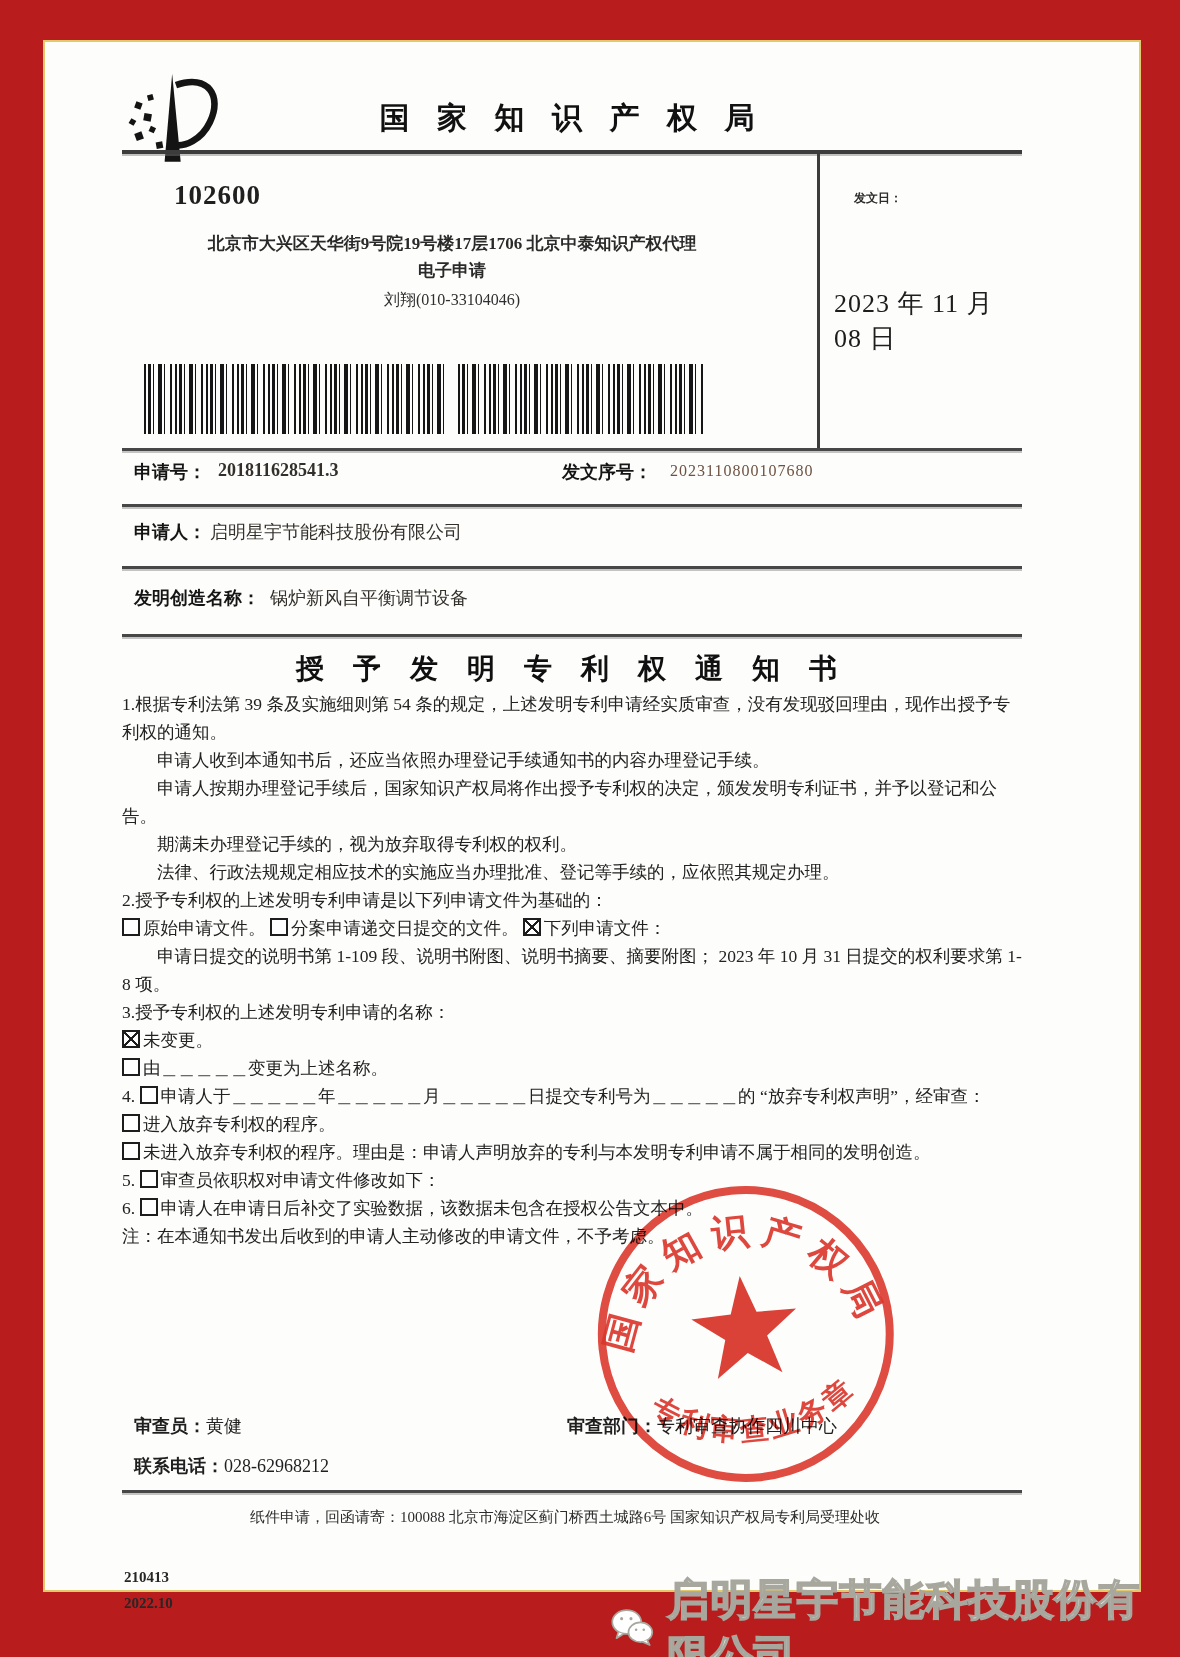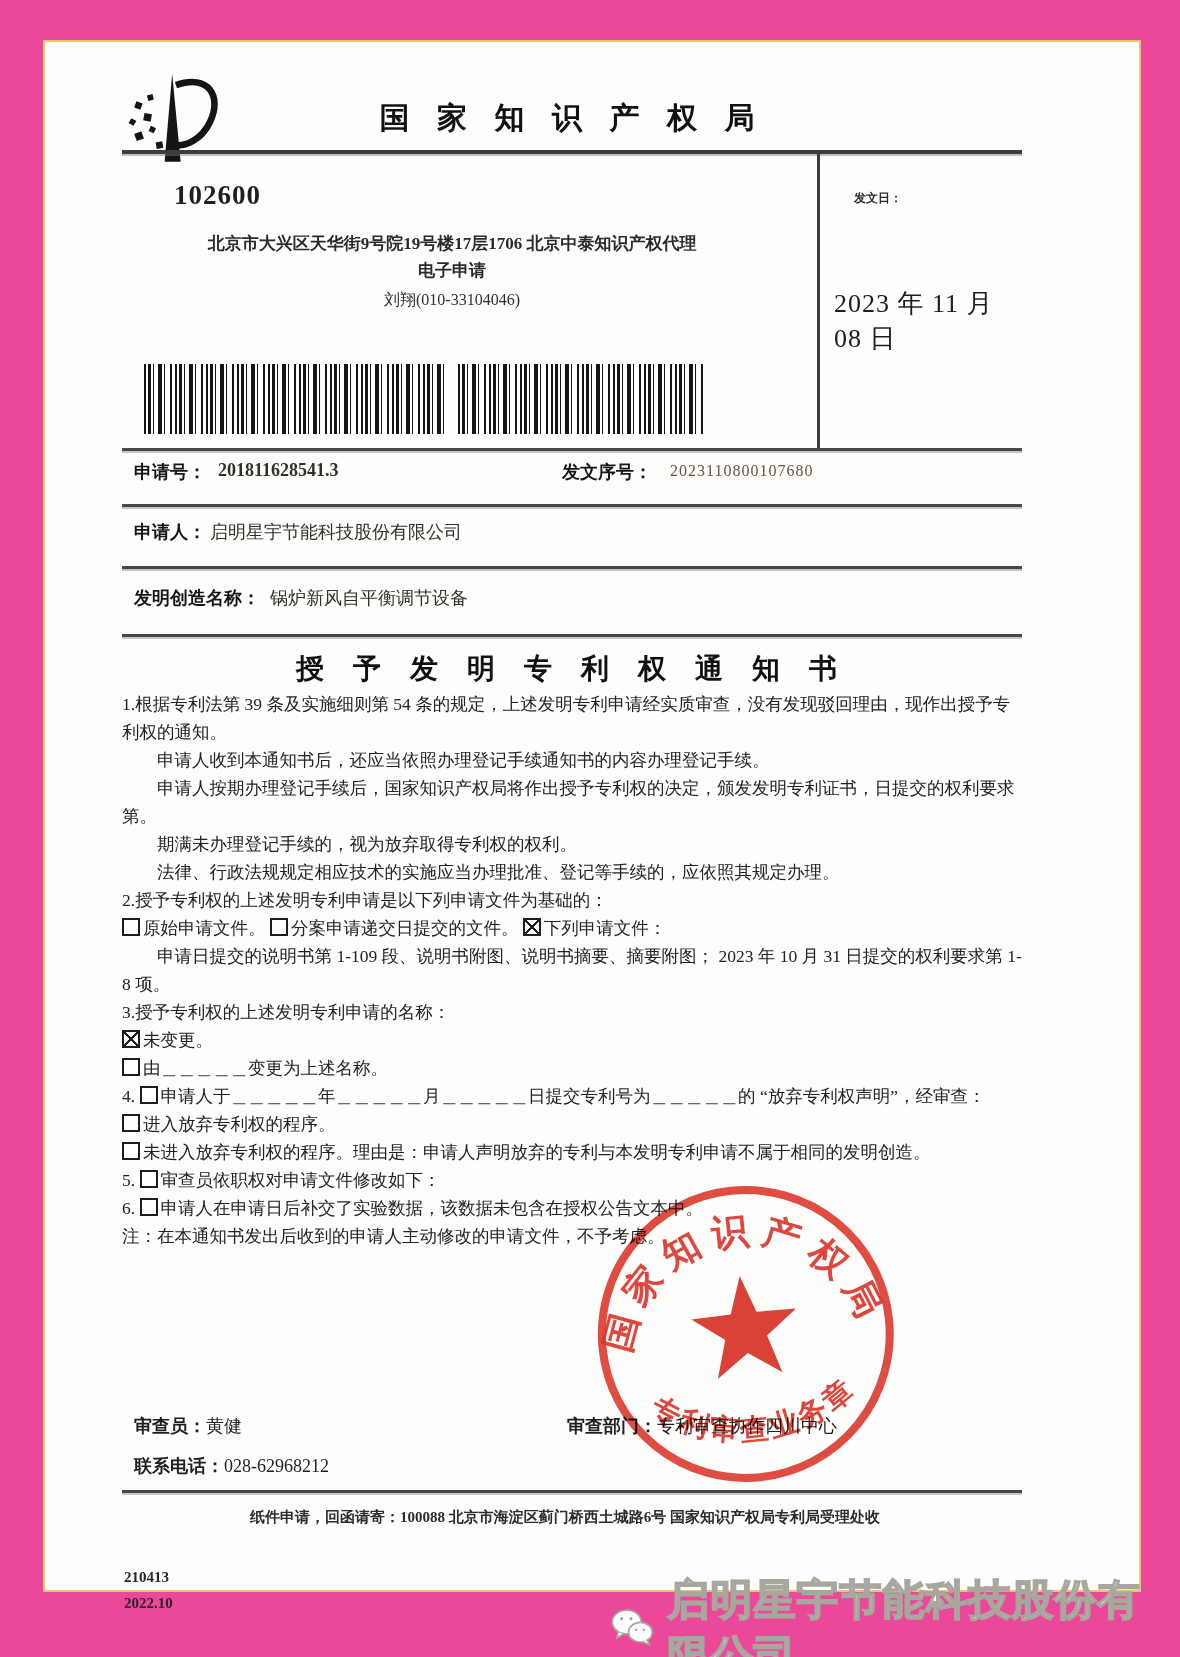--- a/index.html
+++ b/index.html
@@ -1,16 +1,16 @@
 <!DOCTYPE html>
 <html><head>
 <meta charset="utf-8">
 <style>
   html,body{margin:0;padding:0;background:#ffffff;}
-  .canvas{position:relative;width:1180px;height:1657px;background:#ec4899;overflow:hidden;
+  .canvas{position:relative;width:1180px;height:1657px;background:#b91c1c;overflow:hidden;
           font-family:"Liberation Serif","DejaVu Serif",serif;color:#1f1f1f;}
   .page{position:absolute;left:43px;top:40px;width:1094px;height:1548px;
         border:2px solid #e3c96c;background:#fdfdfb;}
   .doc{position:absolute;left:77px;top:0;width:900px;height:1548px;}
 
   
   .logo{position:absolute;left:-6px;top:28px;width:118px;height:104px;}
   .agency-title{position:absolute;left:0;top:56px;width:100%;text-align:center;
         font-size:30px;font-weight:bold;letter-spacing:10px;color:#111;}
   .rule{position:absolute;left:0;width:900px;height:4px;background:#3c3c3c;box-shadow:0 2px 0 rgba(120,120,120,.45);}
@@ -46,21 +46,21 @@
   .gap6{margin-top:44px;}
 
   .cb{display:inline-block;width:14px;height:14px;border:2px solid #1d1d1d;background:#fff;
       vertical-align:-2px;margin-right:3px;}
   .cb.checked{background-image:linear-gradient(45deg,transparent 44%,#1d1d1d 44%,#1d1d1d 56%,transparent 56%),
               linear-gradient(-45deg,transparent 44%,#1d1d1d 44%,#1d1d1d 56%,transparent 56%);}
 
   
   .exrow{position:absolute;font-size:18px;color:#1f1f1f;}
   .footer-codes{position:absolute;left:2px;top:1522px;font-size:15px;font-weight:bold;color:#272727;line-height:26px;}
-  .footer-notes{position:absolute;left:128px;top:1462px;width:772px;font-size:15px;font-weight:bold;color:#2c2c2c;line-height:26px;}
+  .footer-notes{position:absolute;left:128px;top:1462px;width:772px;font-size:15px;font-weight:normal;color:#2c2c2c;line-height:26px;}
 
   
   .seal{position:absolute;left:468px;top:1138px;width:312px;height:312px;
         transform:rotate(-6deg);opacity:.93;mix-blend-mode:multiply;pointer-events:none;}
 
   
   .watermark{position:absolute;left:608px;top:1572px;display:flex;align-items:center;gap:10px;}
   .wm-text{font-family:"Liberation Sans","DejaVu Sans",sans-serif;font-size:42px;font-weight:bold;
        color:#ffffff;-webkit-text-stroke:1.6px #a7a79e;letter-spacing:1px;
        text-shadow:0 0 1px #b5b5ac;}
@@ -116,21 +116,21 @@
         <span class="flabel" style="position:absolute;left:12px">发明创造名称：</span>
         <span class="fvalue" style="position:absolute;left:148px">锅炉新风自平衡调节设备</span>
       </div>
       <div class="rule-thin" style="top:592px"></div>
 
       <div class="notice-title">授 予 发 明 专 利 权 通 知 书</div>
 
       <div class="body">
         <p>1.根据专利法第 39 条及实施细则第 54 条的规定，上述发明专利申请经实质审查，没有发现驳回理由，现作出授予专利权的通知。</p>
         <p class="ind">申请人收到本通知书后，还应当依照办理登记手续通知书的内容办理登记手续。</p>
-        <p class="ind">申请人按期办理登记手续后，国家知识产权局将作出授予专利权的决定，颁发发明专利证书，日提交的权利要求第。</p>
+        <p class="ind">申请人按期办理登记手续后，国家知识产权局将作出授予专利权的决定，颁发发明专利证书，并予以登记和公告。</p>
         <p class="ind">期满未办理登记手续的，视为放弃取得专利权的权利。</p>
         <p class="ind">法律、行政法规规定相应技术的实施应当办理批准、登记等手续的，应依照其规定办理。</p>
         <p>2.授予专利权的上述发明专利申请是以下列申请文件为基础的：</p>
         <p class="opt">
           <span class="cb"></span><span>原始申请文件。</span>
           <span class="cb"></span><span>分案申请递交日提交的文件。</span>
           <span class="cb checked"></span><span>下列申请文件：</span>
         </p>
         <p class="ind">申请日提交的说明书第 1-109 段、说明书附图、说明书摘要、摘要附图；  2023 年 10 月 31 日提交的权利要求第 1-8 项。</p>
         <p>3.授予专利权的上述发明专利申请的名称：</p>

